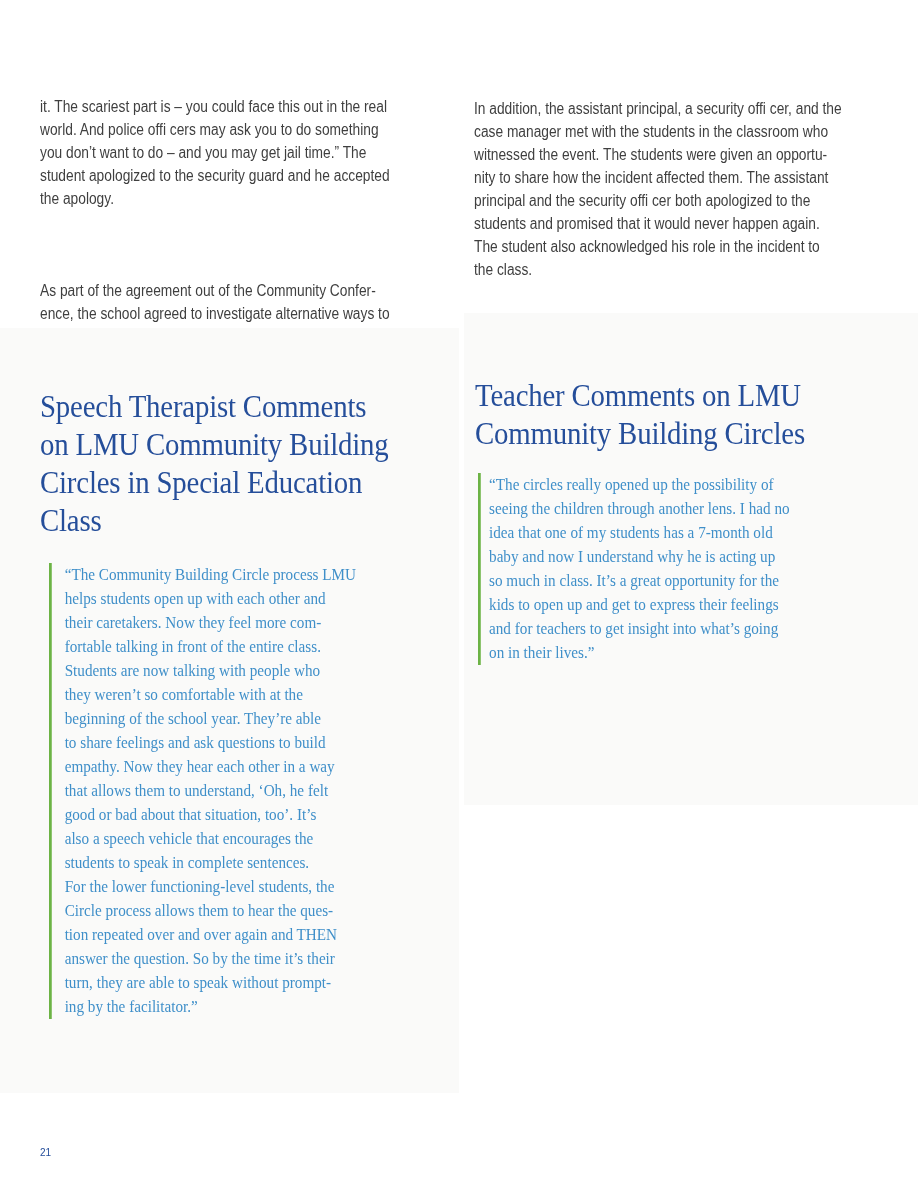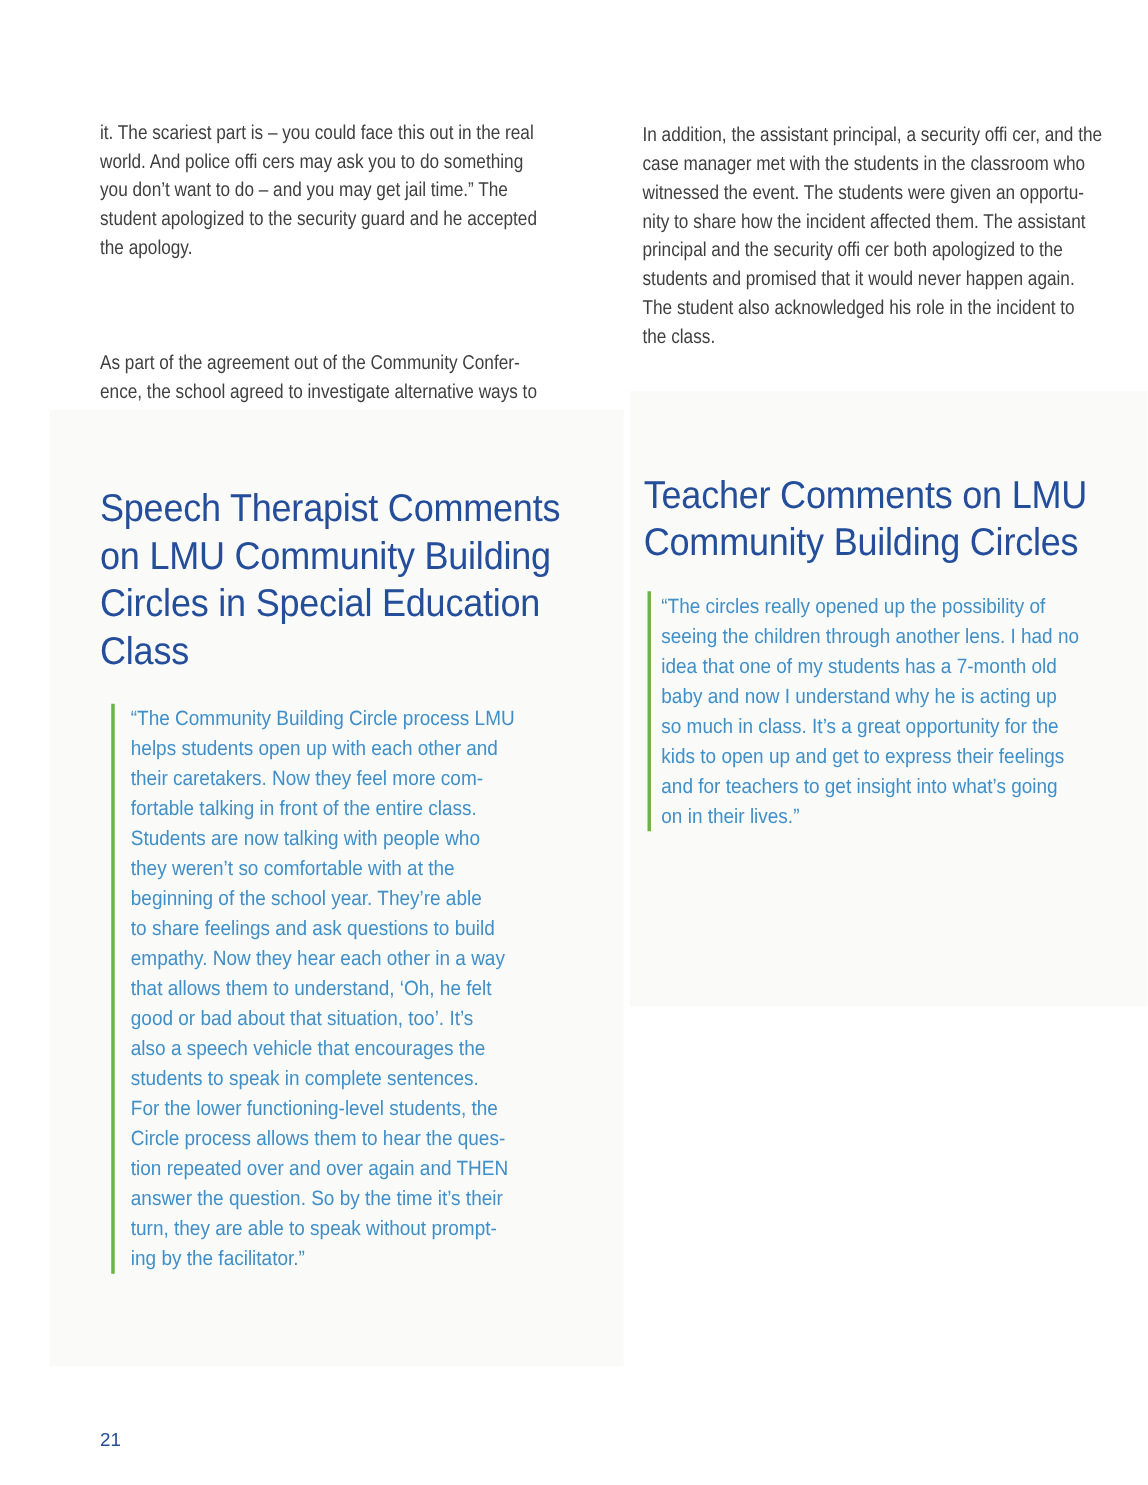--- a/index.html
+++ b/index.html
@@ -14,40 +14,40 @@
   body {
     width: 918px; height: 1188px;
     background: #ffffff;
     font-family: "Liberation Sans", sans-serif;
     overflow: hidden;
   }
   .page {
     position: relative;
     width: 850px; height: 1188px;
     background: #ffffff;
-    margin-left: 40px;
   }
   
   .top-col {
     position: absolute;
     color: var(--body-text);
     font-size: 16px;
     line-height: 23px;
     white-space: pre;
     transform: scaleX(0.86);
     transform-origin: 0 0;
   }
   .top-col-left { left: 40px; top: 49px; width: 480px; }
   .top-col-right { left: 474px; top: 51px; width: 516px; }
   .para + .para { margin-top: 23px; }
 
   
   .panel {
     position: absolute;
     background: var(--panel-bg);
+    font-family: Liberation Serif, serif;
   }
   .panel-left  { left: 0;     top: 328px; width: 459px; height: 765px; }
   .panel-right { left: 464px; top: 313px; width: 454px; height: 492px; }
 
   .section-heading {
     position: absolute;
     color: var(--heading-blue);
     font-size: 31px;
     line-height: 38px;
     font-weight: 400;
@@ -69,21 +69,21 @@
     transform: scaleX(0.92);
     transform-origin: 0 0;
   }
   .quote-speech  { left: 49px; top: 235px; padding-left: 14px; width: 400px; }
   .quote-teacher { left: 14px; top: 160px; padding-left: 9px;  width: 430px; }
 
   .page-number {
     position: absolute;
     left: 40px; top: 1144px;
     color: var(--heading-blue);
-    font-size: 15px;
+    font-size: 10px;
     line-height: 18px;
   }
 </style>
 </head>
 <body>
 
 <div class="page">
 
   <div class="top-col top-col-left">
     <div class="para">it. The scariest part is – you could face this out in the real

